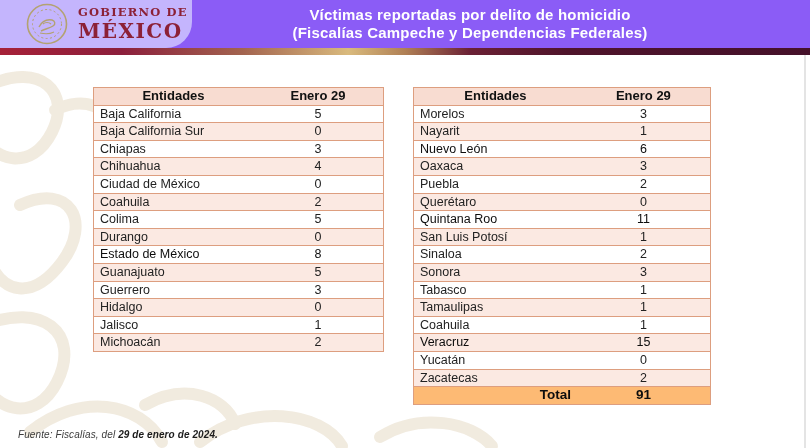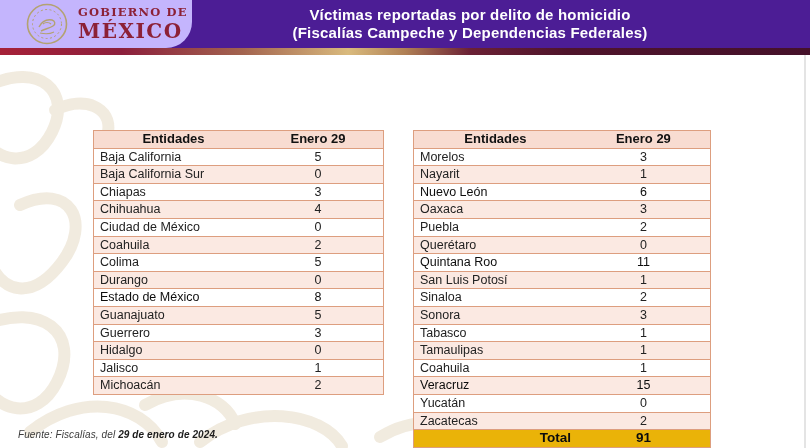--- a/index.html
+++ b/index.html
@@ -3,47 +3,47 @@
 <meta charset="utf-8">
 <style>
   html,body{margin:0;padding:0;}
   body{width:810px;height:448px;background:#ffffff;font-family:"Liberation Sans",sans-serif;overflow:hidden;}
   .page{position:relative;width:810px;height:448px;background:#fff;overflow:hidden;}
 
   
   .watermark{position:absolute;left:0;top:0;width:810px;height:448px;z-index:0;}
 
   
-  .banner{position:absolute;left:0;top:0;width:810px;height:48px;background:#4c1d95;z-index:2;}
+  .banner{position:absolute;left:0;top:0;width:810px;height:48px;background:#8b5cf6;z-index:2;}
   .banner-strip{position:absolute;left:0;top:48px;width:810px;height:7px;z-index:2;
     background:linear-gradient(90deg,#a62138 0%,#8c1f3c 15%,#a3644f 30%,#d9ba7d 43%,#b08055 50%,#6b2135 58%,#4f142b 70%,#45112a 100%);}
   .logo-plate{position:absolute;left:0;top:0;width:192px;height:48px;background:#c4b5fd;
     border-bottom-right-radius:26px;display:flex;align-items:center;z-index:3;}
   .seal{margin-left:26px;flex:0 0 auto;}
   .logo-text{margin-left:10px;color:#8c2136;font-family:"DejaVu Serif",serif;font-weight:bold;line-height:1;}
   .logo-l1{font-size:11.5px;letter-spacing:1.2px;}
   .logo-l2{font-size:20px;letter-spacing:1.5px;margin-top:2px;}
   .title{position:absolute;left:160px;right:30px;top:6px;text-align:center;color:#ffffff;
     font-weight:bold;font-size:15px;line-height:18px;z-index:3;letter-spacing:.2px;}
 
   
   .data-table{position:absolute;top:87px;border-collapse:collapse;table-layout:fixed;
-    background:#fff;font-size:12.5px;color:#222;z-index:1;border:1px solid #dd9e7f;margin-top:43px;}
+    background:#fff;font-size:12.5px;color:#222;z-index:1;border:1px solid #dd9e7f;}
   .left-table{left:93px;width:291px;}
   .right-table{left:413px;width:298px;}
   .data-table th,.data-table td{border-top:1px solid #dd9e7f;border-bottom:1px solid #dd9e7f;
     height:16.6px;padding:0;white-space:nowrap;overflow:hidden;line-height:16.6px;}
   .data-table th{background:#f8dcd1;font-weight:bold;color:#111;font-size:13px;text-align:center;}
   .data-table td.ent{text-align:left;padding-left:6px;}
   .data-table td.val,.data-table th.val{text-align:center;}
   .ent{width:55%;}
   .val{width:45%;}
   .data-table tbody tr:nth-child(even) td{background:#fbe9e2;}
   .data-table tr.bold td{font-weight:normal;color:#0d0d0d;}
-  .total-row td{font-weight:bold;color:#0d0d0d;background:#eab308;font-size:13.5px;}
+  .total-row td{font-weight:bold;color:#0d0d0d;background:#fdba74;font-size:13.5px;}
   .total-row td.total-label{text-align:center;padding-left:120px;}
 
   
   .footer{position:absolute;left:18px;top:429px;font-size:10px;color:#3b3b3b;z-index:1;letter-spacing:.1px;font-style:italic;}
   .footer b{color:#1d1d1d;}
 
   
   .edge-line{position:absolute;right:4px;top:55px;bottom:0;width:2px;background:#e4e4e4;z-index:1;}
 </style>
 </head>

